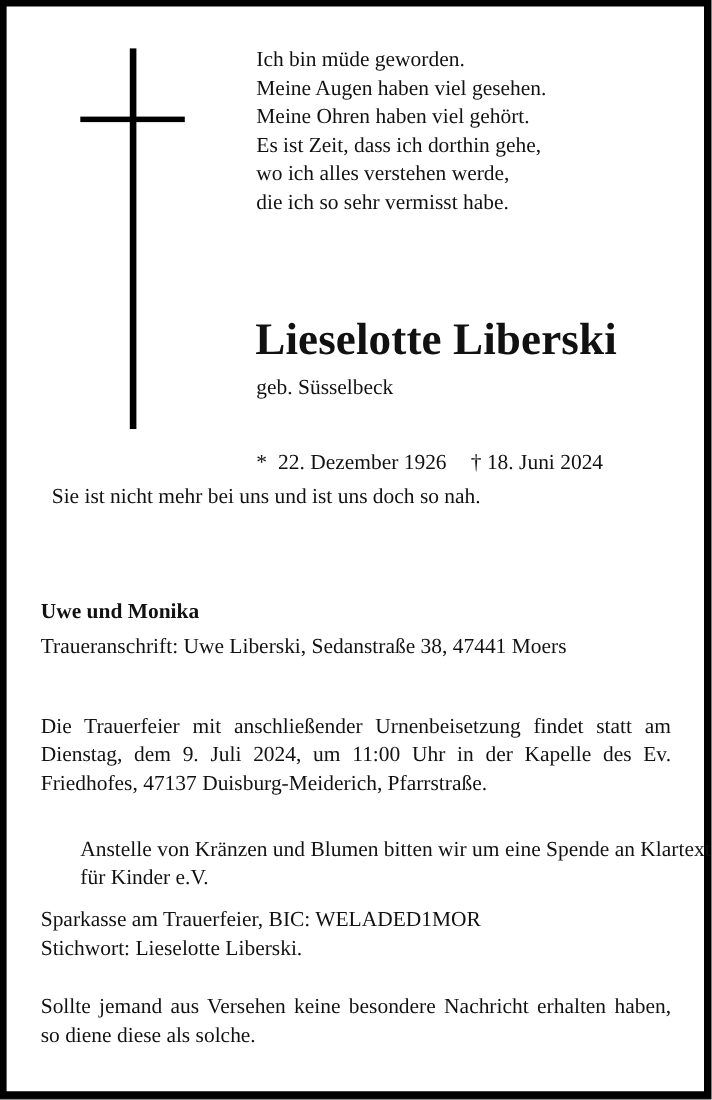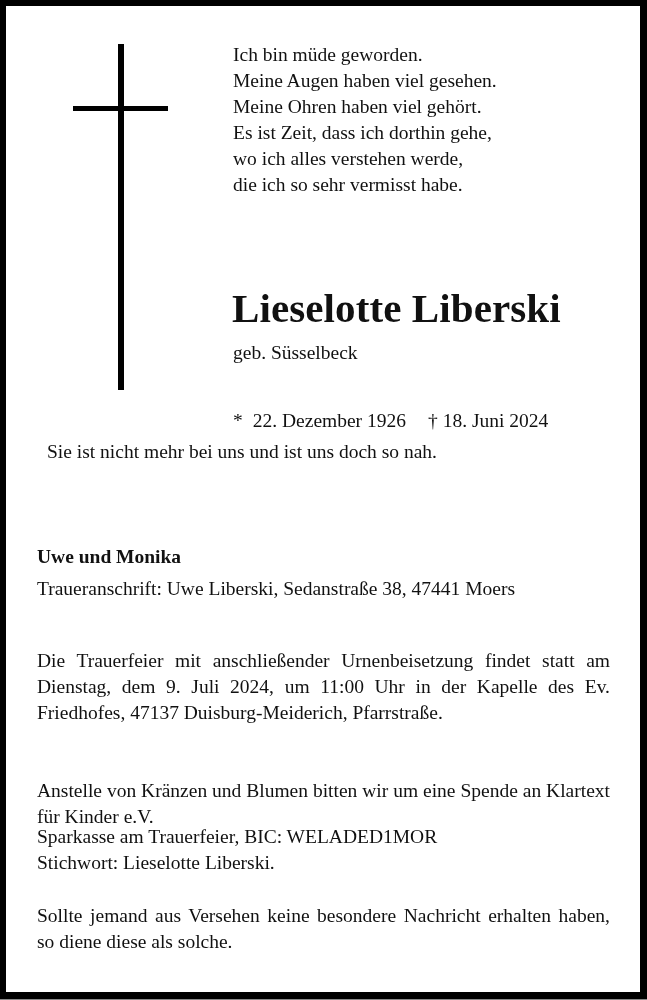--- a/index.html
+++ b/index.html
@@ -63,20 +63,20 @@
 <div class="body-block serif line" style="top:439px;margin-left:10px;">Sie ist nicht mehr bei uns und ist uns doch so nah.</div>
 
 <div class="body-block serif bold" style="top:524px;margin-top:20px;">
   <div class="line">Uwe und Monika</div>
 </div>
 
 <div class="body-block serif line" style="top:576px;">Traueranschrift: Uwe Liberski, Sedanstraße 38, 47441 Moers</div>
 
 <div class="body-block serif justify-last" style="top:648px;">Die Trauerfeier mit anschließender Urnenbeisetzung findet statt am Dienstag, dem 9. Juli 2024, um 11:00 Uhr in der Kapelle des Ev. Friedhofes, 47137 Duisburg-Meiderich, Pfarrstraße.</div>
 
-<div class="body-block serif justify-last" style="top:778px;">Anstelle von Kränzen und Blumen bitten wir um eine Spende an Klartext für Kinder e.V.</div>
+<div class="body-block serif justify-last" style="top:760px;margin-left:36px;">Anstelle von Kränzen und Blumen bitten wir um eine Spende an Klartext für Kinder e.V.</div>
 
 <div class="body-block serif" style="top:824px;">
   <div class="line">Sparkasse am Trauerfeier, BIC: WELADED1MOR</div>
   <div class="line">Stichwort: Lieselotte Liberski.</div>
 </div>
 
 <div class="body-block serif justify-last" style="top:903px;">Sollte jemand aus Versehen keine besondere Nachricht erhalten haben, so diene diese als solche.</div>
 
 </body></html>

